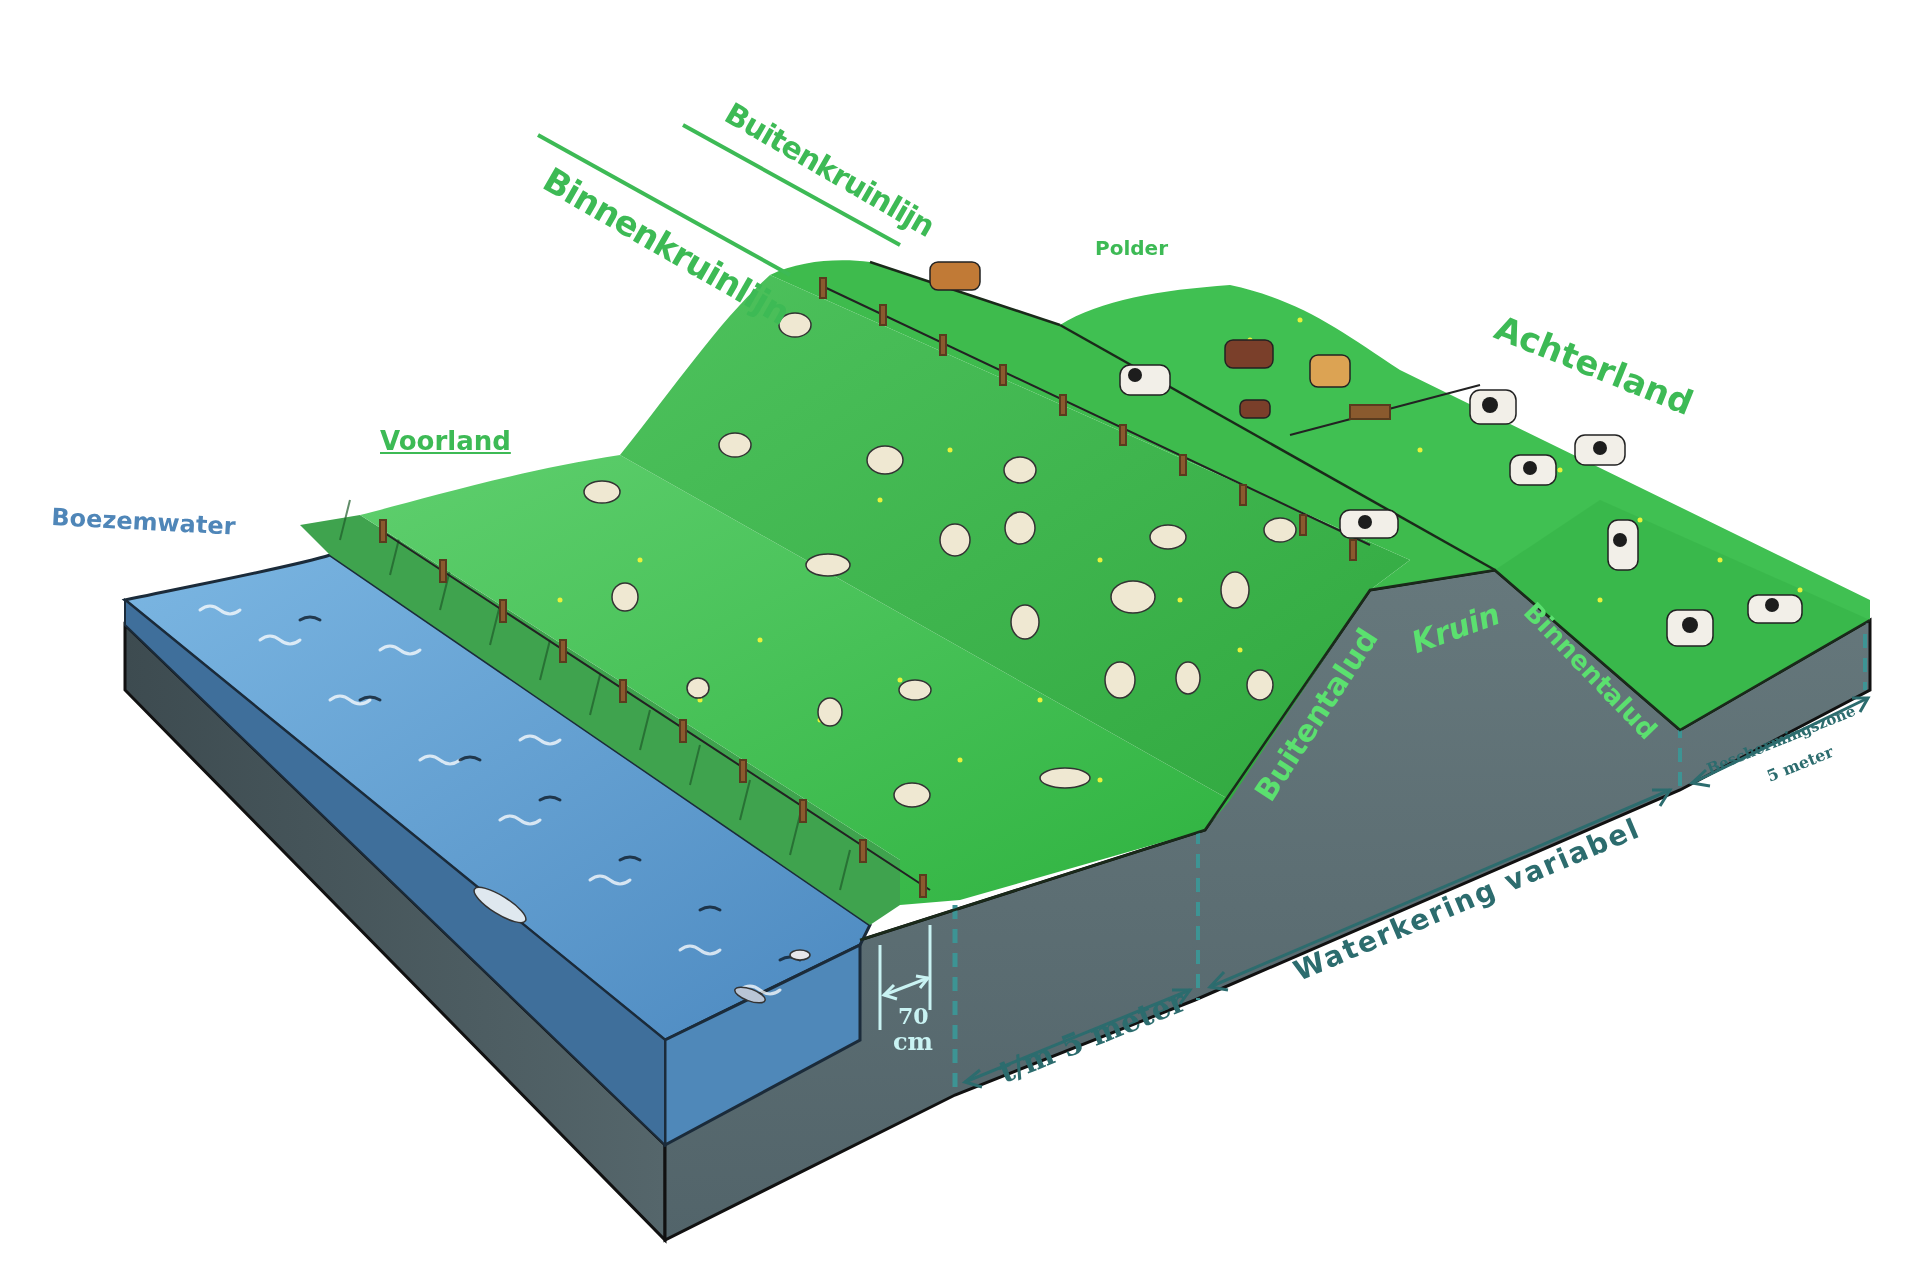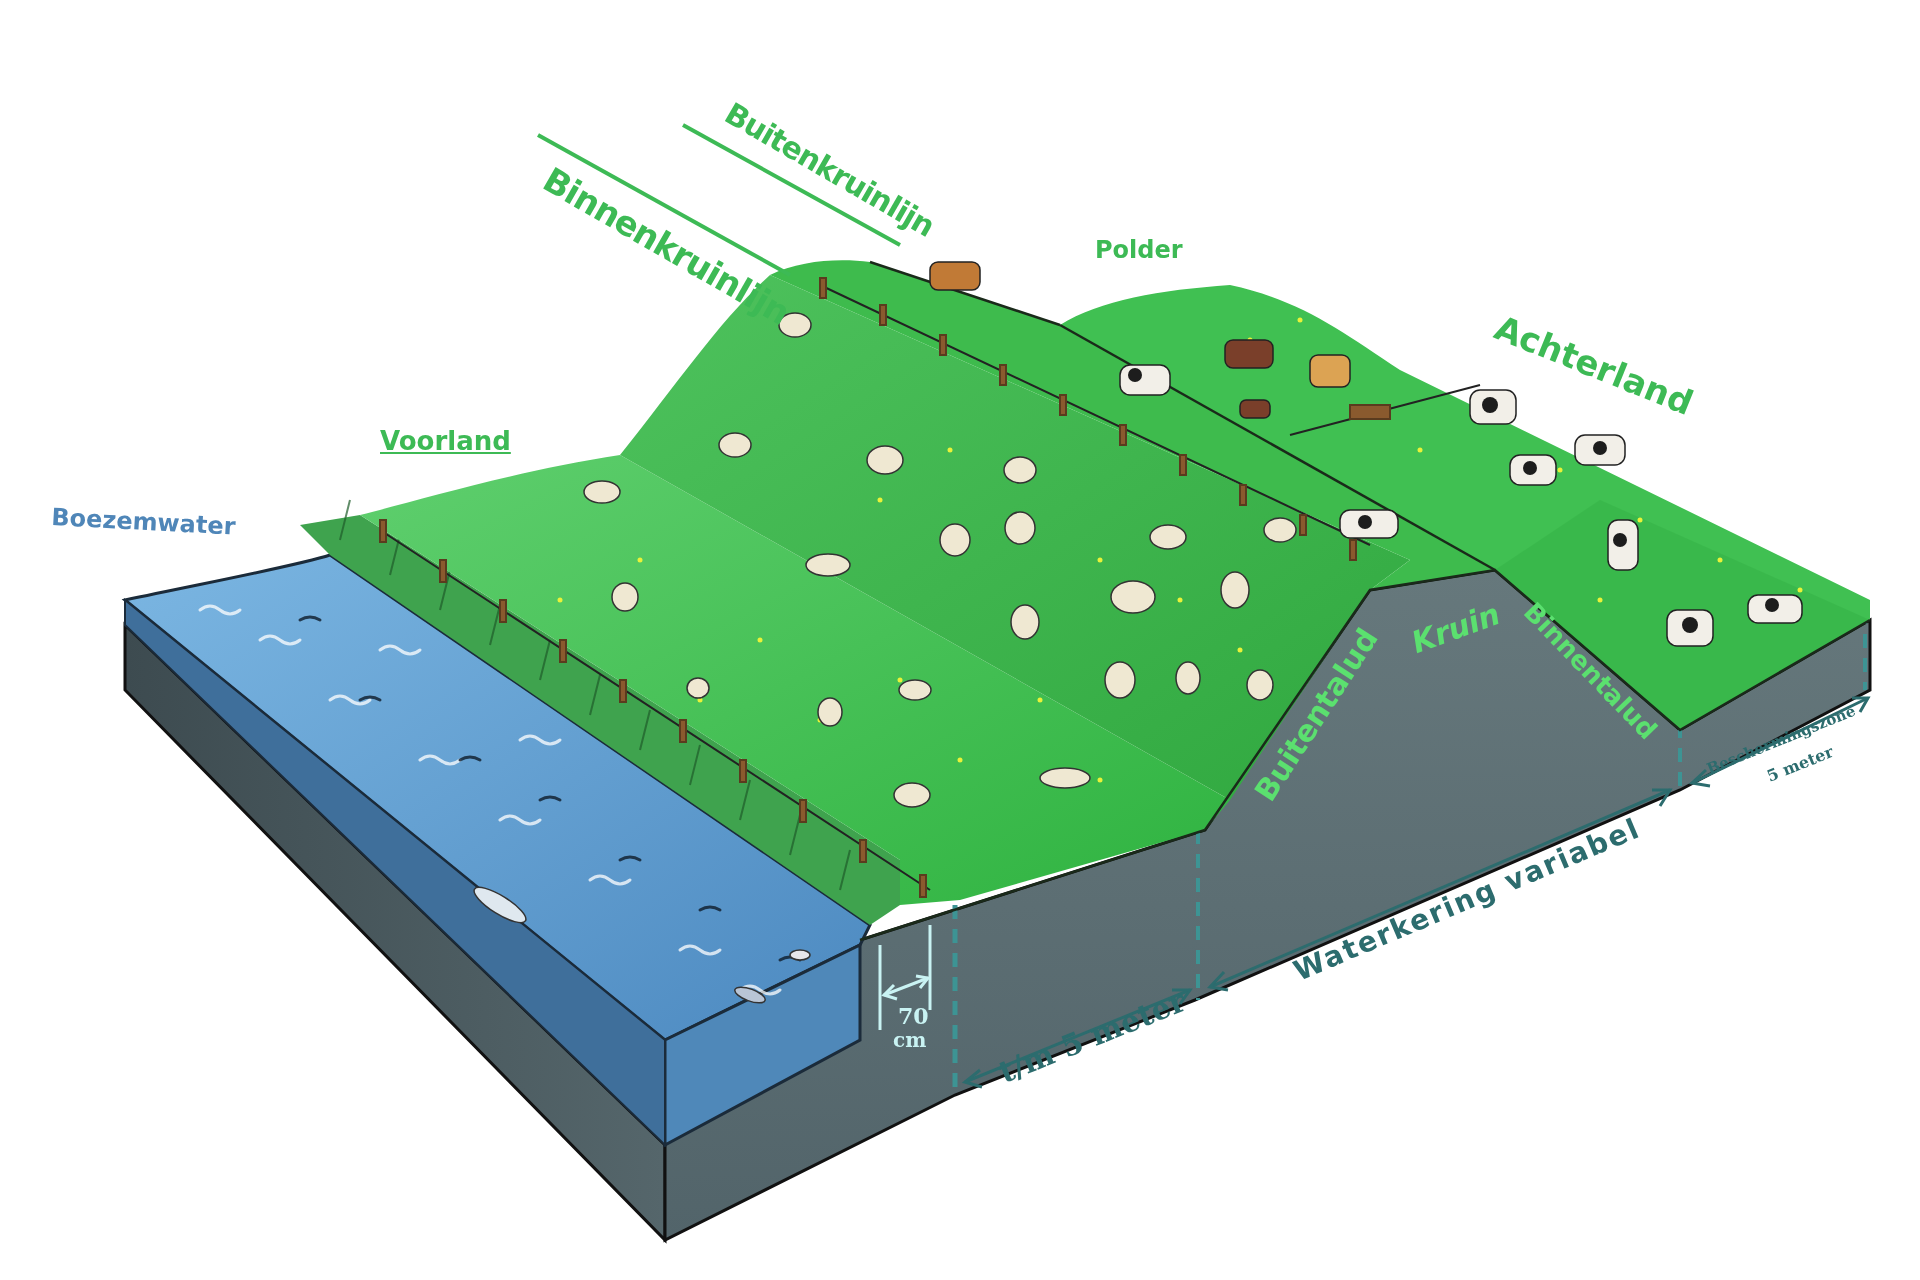--- a/index.html
+++ b/index.html
@@ -262,25 +262,25 @@
       <path d="M1706,770 L1692,783 L1710,786"></path>
       <path d="M1852,698 L1868,698 L1860,712"></path>
     </g>
   </svg>
 
   
   <div class="lbl blue" style="left:52px; top:505px; font-size:24px; transform:rotate(3deg);">Boezemwater</div>
   <div class="lbl green" style="left:380px; top:428px; font-size:26px;text-decoration:underline;">Voorland</div>
   <div class="lbl green cond" style="left:555px; top:162px; font-size:34px; transform:rotate(30deg);">Binnenkruinlijn</div>
   <div class="lbl green cond" style="left:735px; top:98px; font-size:30px; transform:rotate(30deg);">Buitenkruinlijn</div>
-  <div class="lbl green" style="left:1095px; top:238px; font-size:24px;">Polder</div>
+  <div class="lbl green" style="left:1095px; top:238px; font-size:20px;">Polder</div>
   <div class="lbl green" style="left:1503px; top:310px; font-size:34px; transform:rotate(22deg);">Achterland</div>
   <div class="lbl lightgreen" style="left:1250px; top:790px; font-size:30px; transform:rotate(-57deg);">Buitentalud</div>
   <div class="lbl lightgreen" style="left:1408px; top:630px; font-size:30px; transform:rotate(-20deg); font-style:italic;">Kruin</div>
   <div class="lbl lightgreen" style="left:1538px; top:598px; font-size:26px; transform:rotate(46deg);">Binnentalud</div>
 
   <div class="lbl paleteal serif" style="left:898px; top:1005px; font-size:22px;">70</div>
-  <div class="lbl paleteal serif" style="left:893px; top:1030px; font-size:20px;">cm</div>
+  <div class="lbl paleteal serif" style="left:893px; top:1030px; font-size:24px;">cm</div>
   <div class="lbl teal serif" style="left:995px; top:1060px; font-size:30px; transform:rotate(-22deg);">t/m 5 meter</div>
   <div class="lbl teal" style="left:1290px; top:960px; font-size:28px; transform:rotate(-23deg); letter-spacing:2px;">Waterkering variabel</div>
   <div class="lbl teal serif" style="left:1705px; top:763px; font-size:15px; transform:rotate(-22deg);">Beschermingszone</div>
   <div class="lbl teal serif" style="left:1765px; top:770px; font-size:16px; transform:rotate(-22deg);">5 meter</div>
 </div>
 
 </body></html>

